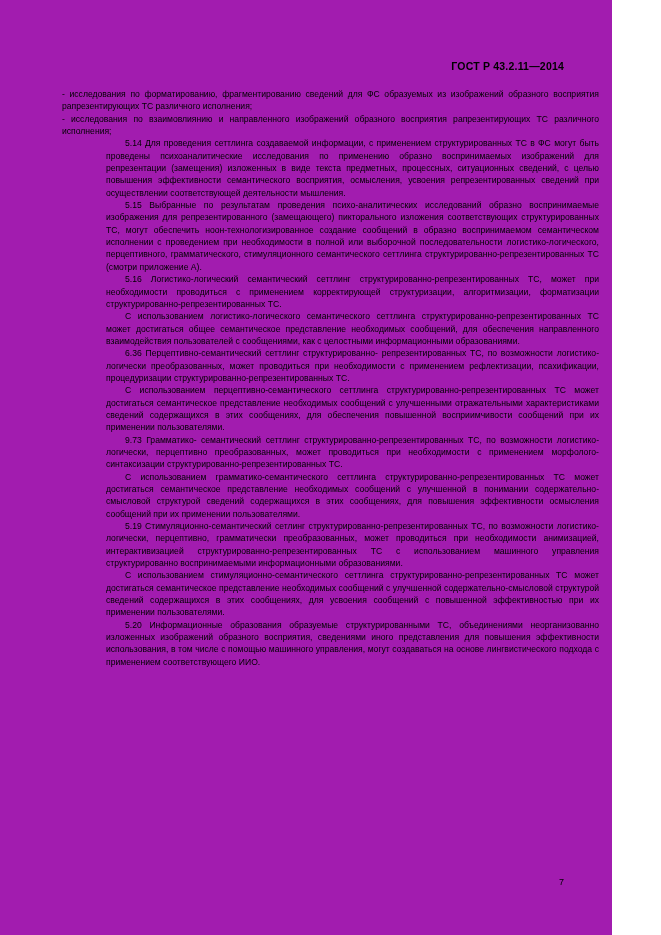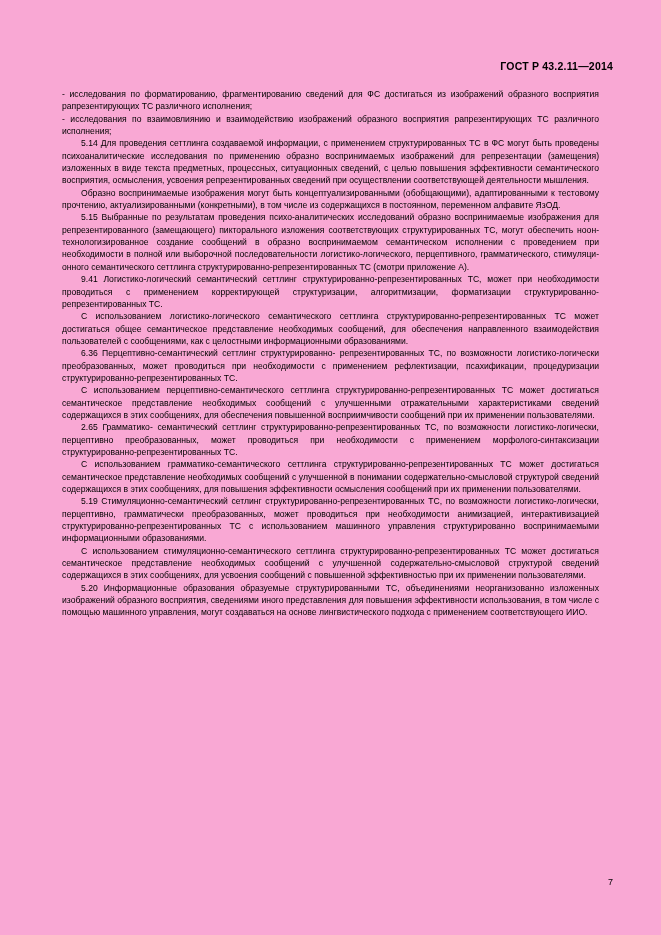--- a/index.html
+++ b/index.html
@@ -6,23 +6,23 @@
     margin: 0;
     padding: 0;
     background: #ffffff;
   }
   body {
     font-family: "Liberation Sans", sans-serif;
     color: #000000;
   }
   .page {
     position: relative;
-    width: 661px;
+    width: 612px;
     height: 935px;
-    background: #f9a8d4;
+    background: #a21caf;
     box-sizing: border-box;
     overflow: hidden;
   }
   .header {
     position: absolute;
     top: 60px;
     right: 48px;
     font-size: 10.5px;
     font-weight: bold;
     letter-spacing: 0.2px;
@@ -40,46 +40,46 @@
     text-align: justify;
     text-justify: inter-word;
     margin: 0 0 0 0;
     hyphens: manual;
   }
   .para.dash {
     text-indent: 0;
   }
   .para.ind {
     text-indent: 19px;
+    margin-left: 44px;
   }
   .footer {
     position: absolute;
     bottom: 48px;
     right: 48px;
     font-size: 9px;
   }
 </style>
 </head>
 <body>
 
 <div class="page">
 
   <div class="header">ГОСТ Р 43.2.11—2014</div>
 
   <div class="content">
-    <p class="para dash">- исследования по форматированию, фрагментированию сведений для ФС достигаться из изо­бражений образного восприятия рапрезентирующих ТС различного исполнения;</p>
-    <p class="para dash">- исследования по взаимовлиянию и взаимодействию изображений образного восприятия рапре­зентирующих ТС различного исполнения;</p>
+    <p class="para dash">- исследования по форматированию, фрагментированию сведений для ФС образуемых из изо­бражений образного восприятия рапрезентирующих ТС различного исполнения;</p>
+    <p class="para dash">- исследования по взаимовлиянию и направленного изображений образного восприятия рапре­зентирующих ТС различного исполнения;</p>
     <p class="para ind">5.14 Для проведения сеттлинга создаваемой информации, с применением структурированных ТС в ФС могут быть проведены психоаналитические исследования по применению образно воспринимаемых изображений для репрезентации (замещения) изложенных в виде текста предметных, процессных, си­туационных сведений, с целью повышения эффективности семантического восприятия, осмысления, ус­воения репрезентированных сведений при осуществлении соответствующей деятельности мышления.</p>
-    <p class="para ind">Образно воспринимаемые изображения могут быть концептуализированными (обобщающими), адаптированными к тестовому прочтению, актуализированными (конкретными), в том числе из содер­жащихся в постоянном, переменном алфавите ЯзОД.</p>
     <p class="para ind">5.15 Выбранные по результатам проведения психо-аналитических исследований образно воспри­нимаемые изображения для репрезентированного (замещающего) пикторального изложения соответ­ствующих структурированных ТС, могут обеспечить ноон-технологизированное создание сообщений в образно воспринимаемом семантическом исполнении с проведением при необходимости в полной или выборочной последовательности логистико-логического, перцептивного, грамматического, стимуляци­онного семантического сеттлинга структурированно-репрезентированных ТС (смотри приложение А).</p>
-    <p class="para ind">9.41 Логистико-логический семантический сеттлинг структурированно-репрезентированных ТС, может при необходимости проводиться с применением корректирующей структуризации, алгоритмиза­ции, форматизации структурированно-репрезентированных ТС.</p>
+    <p class="para ind">5.16 Логистико-логический семантический сеттлинг структурированно-репрезентированных ТС, может при необходимости проводиться с применением корректирующей структуризации, алгоритмиза­ции, форматизации структурированно-репрезентированных ТС.</p>
     <p class="para ind">С использованием логистико-логического семантического сеттлинга структурированно-репрезен­тированных ТС может достигаться общее семантическое представление необходимых сообщений, для обеспечения направленного взаимодействия пользователей с сообщениями, как с целостными ин­формационными образованиями.</p>
     <p class="para ind">6.36 Перцептивно-семантический сеттлинг структурированно- репрезентированных ТС, по воз­можности логистико-логически преобразованных, может проводиться при необходимости с применени­ем рефлектизации, псахификации, процедуризации структурированно-репрезентированных ТС.</p>
     <p class="para ind">С использованием перцептивно-семантического сеттлинга структурированно-репрезентирован­ных ТС может достигаться семантическое представление необходимых сообщений с улучшенными от­ражательными характеристиками сведений содержащихся в этих сообщениях, для обеспечения повы­шенной восприимчивости сообщений при их применении пользователями.</p>
-    <p class="para ind">2.65 Грамматико- семантический сеттлинг структурированно-репрезентированных ТС, по возмож­ности логистико-логически, перцептивно преобразованных, может проводиться при необходимости с применением морфолого-синтаксизации структурированно-репрезентированных ТС.</p>
+    <p class="para ind">9.73 Грамматико- семантический сеттлинг структурированно-репрезентированных ТС, по возмож­ности логистико-логически, перцептивно преобразованных, может проводиться при необходимости с применением морфолого-синтаксизации структурированно-репрезентированных ТС.</p>
     <p class="para ind">С использованием грамматико-семантического сеттлинга структурированно-репрезентированных ТС может достигаться семантическое представление необходимых сообщений с улучшенной в пони­мании содержательно-смысловой структурой сведений содержащихся в этих сообщениях, для повы­шения эффективности осмысления сообщений при их применении пользователями.</p>
     <p class="para ind">5.19 Стимуляционно-семантический сетлинг структурированно-репрезентированных ТС, по воз­можности логистико-логически, перцептивно, грамматически преобразованных, может проводиться при необходимости анимизацией, интерактивизацией структурированно-репрезентированных ТС с исполь­зованием машинного управления структурированно воспринимаемыми информационными образованиями.</p>
     <p class="para ind">С использованием стимуляционно-семантического сеттлинга структурированно-репрезентиро­ванных ТС может достигаться семантическое представление необходимых сообщений с улучшенной содержательно-смысловой структурой сведений содержащихся в этих сообщениях, для усвоения со­общений с повышенной эффективностью при их применении пользователями.</p>
     <p class="para ind">5.20 Информационные образования образуемые структурированными ТС, объединениями неор­ганизованно изложенных изображений образного восприятия, сведениями иного представления для повышения эффективности использования, в том числе с помощью машинного управления, могут соз­даваться на основе лингвистического подхода с применением соответствующего ИИО.</p>
   </div>
 
   <div class="footer">7</div>
 
 </div>
 

